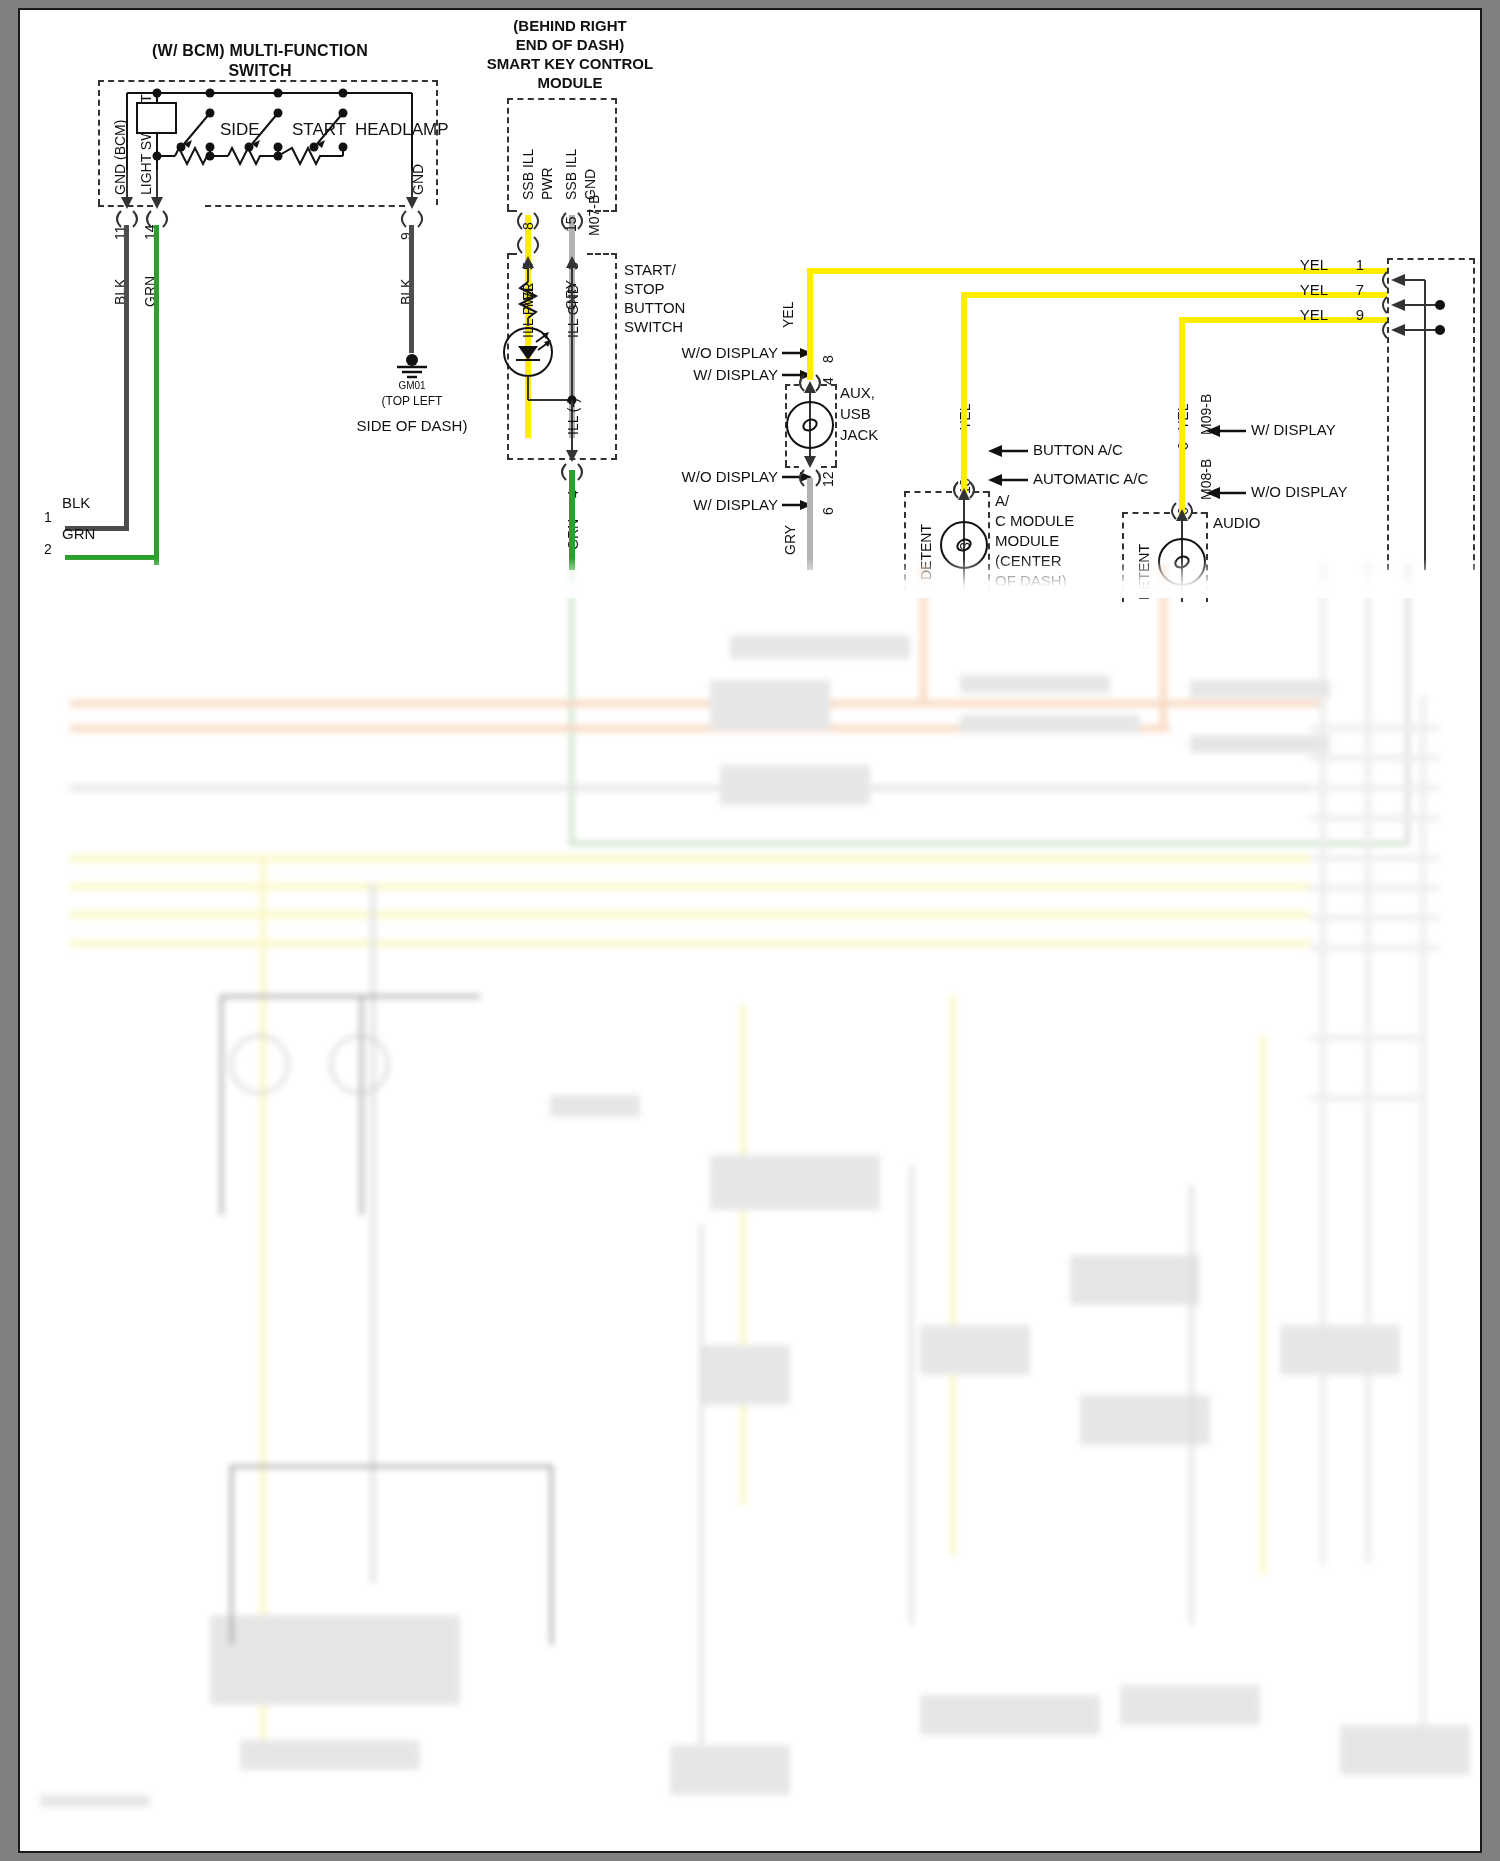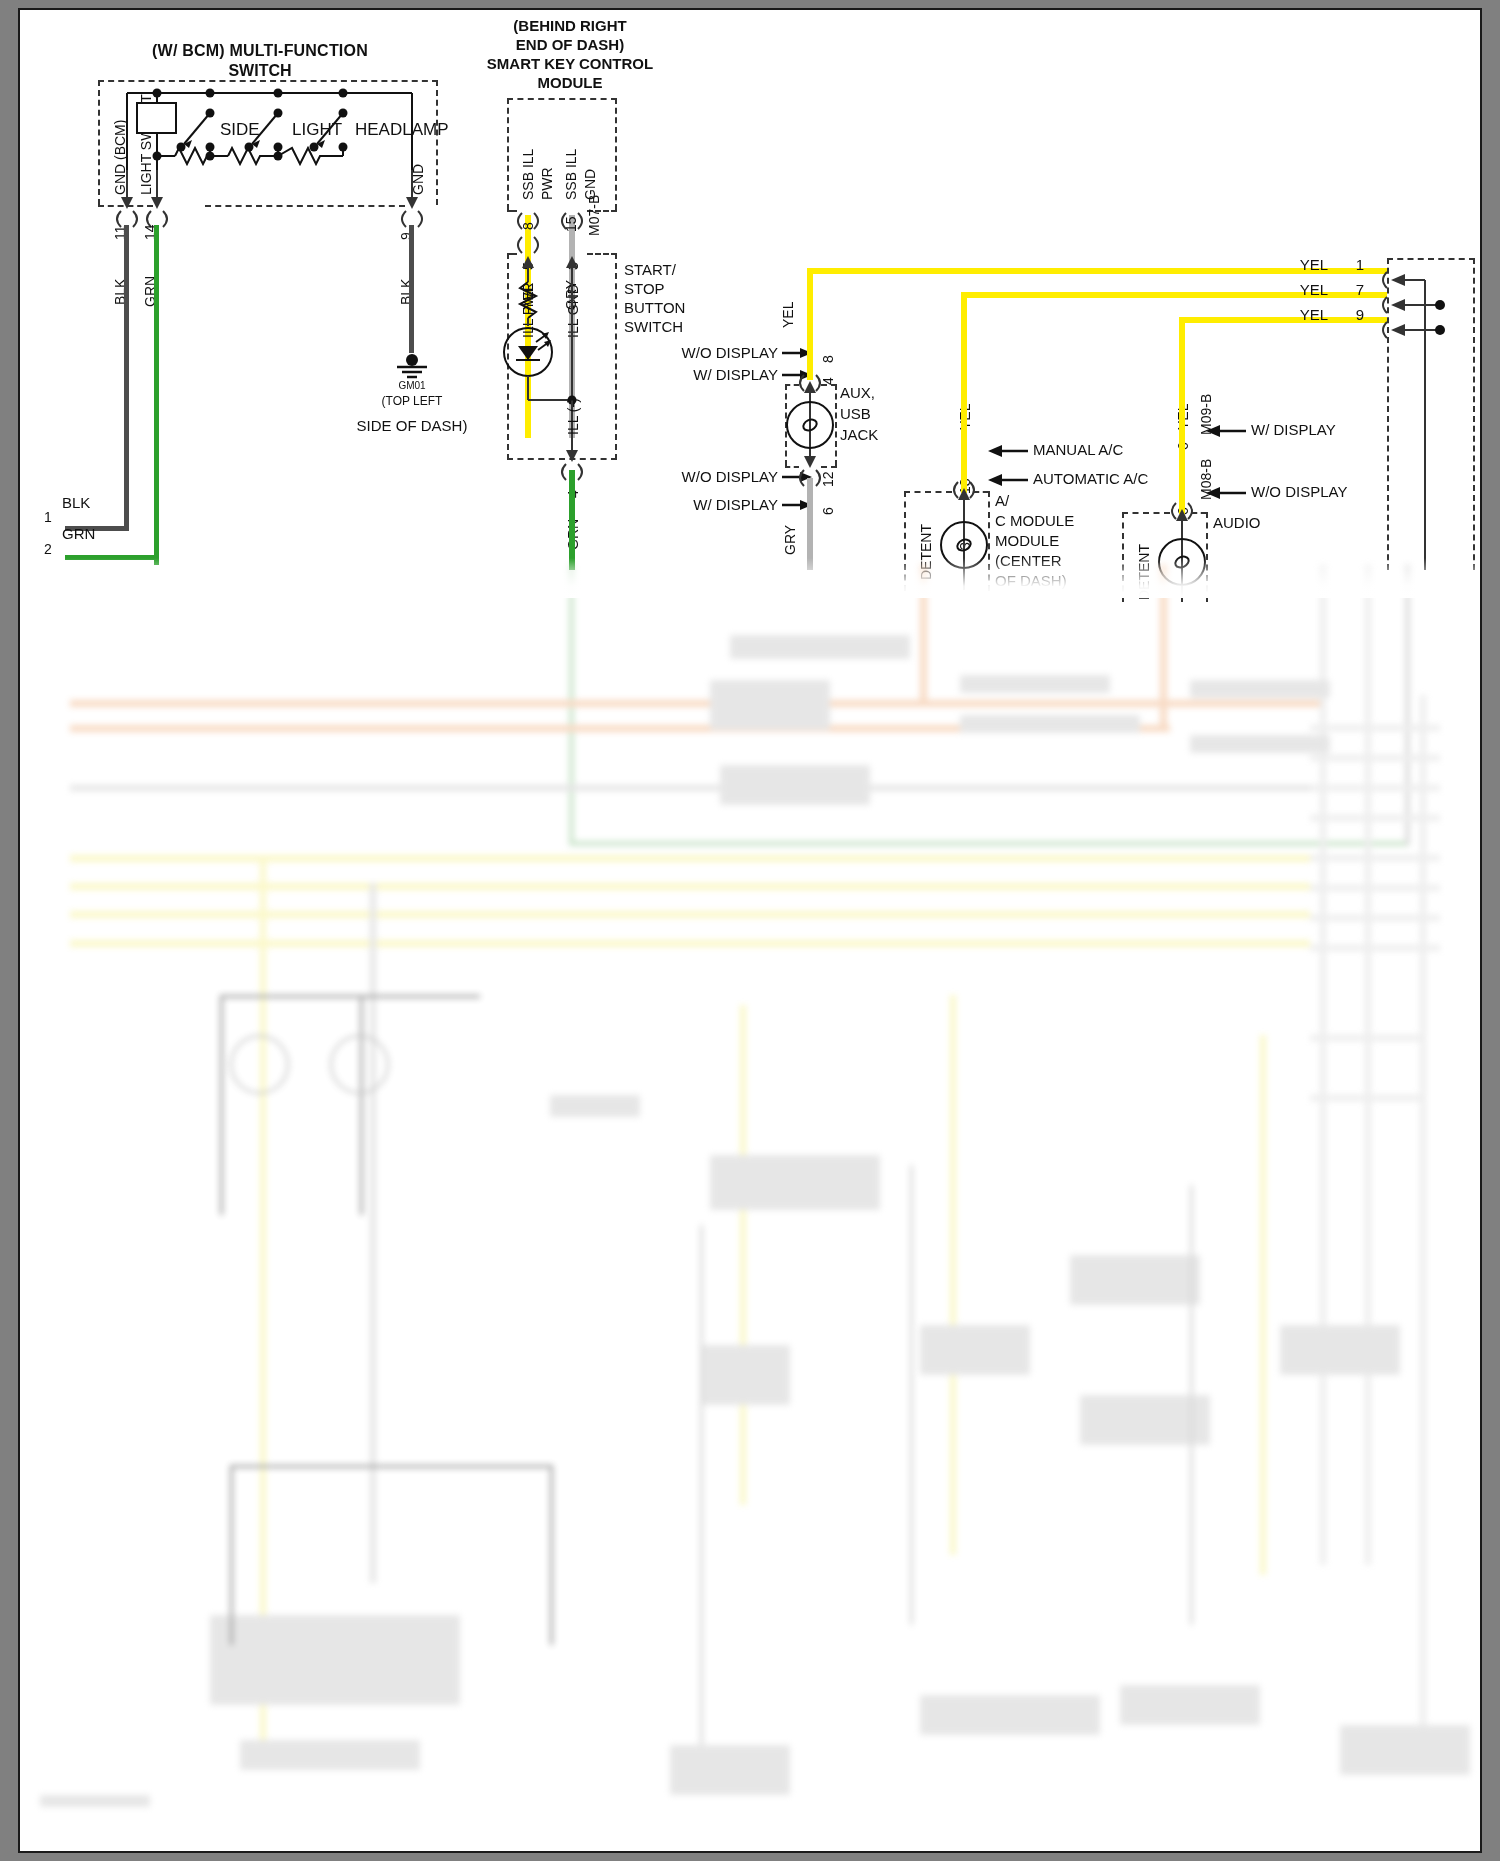--- a/index.html
+++ b/index.html
@@ -110,21 +110,21 @@
 
         <path d="M101,201 q-8,8 0,16" fill="none" stroke="#333" stroke-width="2"></path>
         <path d="M113,201 q8,8 0,16" fill="none" stroke="#333" stroke-width="2"></path>
         <path d="M131,201 q-8,8 0,16" fill="none" stroke="#333" stroke-width="2"></path>
         <path d="M143,201 q8,8 0,16" fill="none" stroke="#333" stroke-width="2"></path>
         <path d="M386,201 q-8,8 0,16" fill="none" stroke="#333" stroke-width="2"></path>
         <path d="M398,201 q8,8 0,16" fill="none" stroke="#333" stroke-width="2"></path>
       </svg>
 
       <div class="lbl" style="left:200px;top:110px;font-size:17px;">SIDE</div>
-      <div class="lbl" style="left:272px;top:110px;font-size:17px;">LIGHT</div>
+      <div class="lbl" style="left:272px;top:110px;font-size:17px;">START</div>
       <div class="lbl" style="left:335px;top:110px;font-size:17px;">HEADLAMP</div>
 
       <div class="rot" style="left:92px;top:230px;font-size:14px;">11</div>
       <div class="rot" style="left:122px;top:230px;font-size:14px;">14</div>
       <div class="rot" style="left:378px;top:230px;font-size:14px;">9</div>
 
       <div class="rot" style="left:92px;top:295px;font-size:14px;">BLK</div>
       <div class="rot" style="left:122px;top:297px;font-size:14px;">GRN</div>
       <div class="rot" style="left:378px;top:295px;font-size:14px;">BLK</div>
 
@@ -282,21 +282,21 @@
       <div class="rot" style="left:937px;top:420px;font-size:14px;">YEL</div>
       <div class="rot" style="left:937px;top:484px;font-size:14px;">18</div>
       <div class="rot" style="left:937px;top:540px;font-size:14px;">3</div>
 
       <svg width="1460" height="1841">
         <line x1="980" y1="441" x2="1008" y2="441" stroke="#111" stroke-width="2.5"></line>
         <polygon points="968,441 982,435 982,447" fill="#111"></polygon>
         <line x1="980" y1="470" x2="1008" y2="470" stroke="#111" stroke-width="2.5"></line>
         <polygon points="968,470 982,464 982,476" fill="#111"></polygon>
       </svg>
-      <div class="lbl" style="left:1013px;top:432px;font-size:15px;">MANUAL A/C</div>
+      <div class="lbl" style="left:1013px;top:432px;font-size:15px;">BUTTON A/C</div>
       <div class="lbl" style="left:1013px;top:461px;font-size:15px;">AUTOMATIC A/C</div>
 
       <div class="wyel" style="left:941px;top:282px;width:6px;height:201px;"></div>
       <div class="wyel" style="left:941px;top:282px;width:426px;height:6px;"></div>
 
       <div class="dashleft" style="left:884px;top:481px;height:100px;"></div>
       <div class="dashtop" style="left:884px;top:481px;width:48px;"></div>
       <div class="dashtop" style="left:954px;top:481px;width:14px;"></div>
       <div class="dashright" style="left:968px;top:481px;height:100px;"></div>
       <div class="rot" style="left:898px;top:570px;font-size:14px;">DETENT</div>

